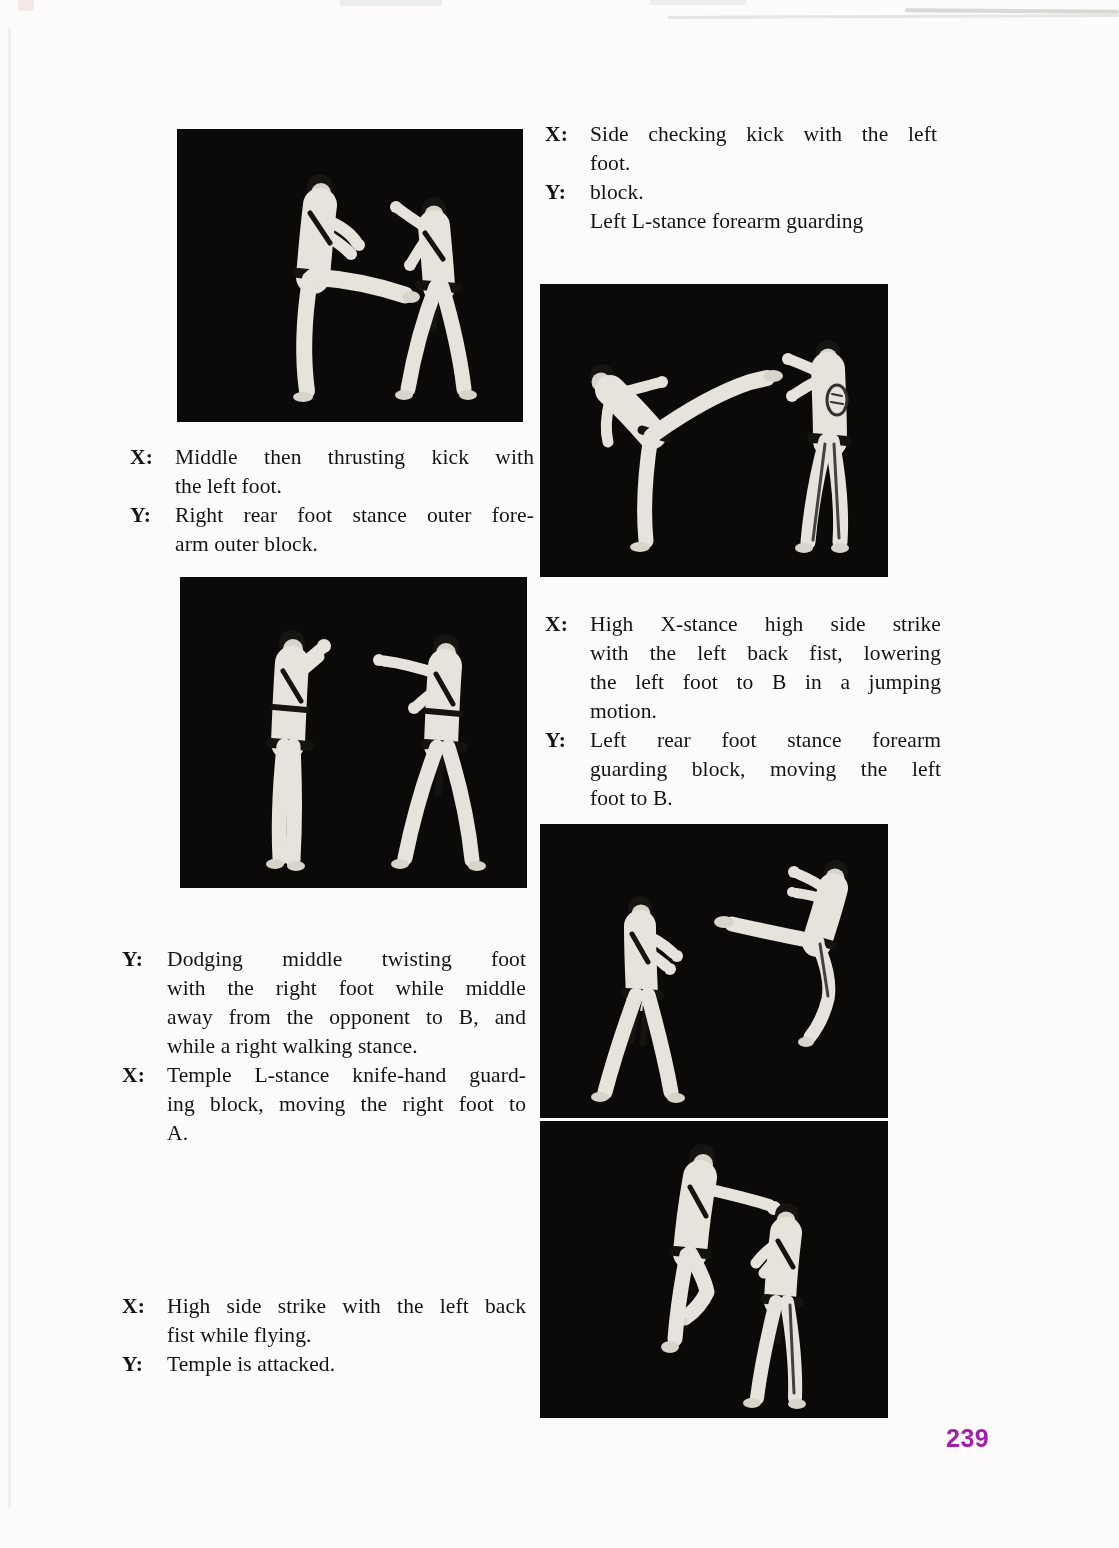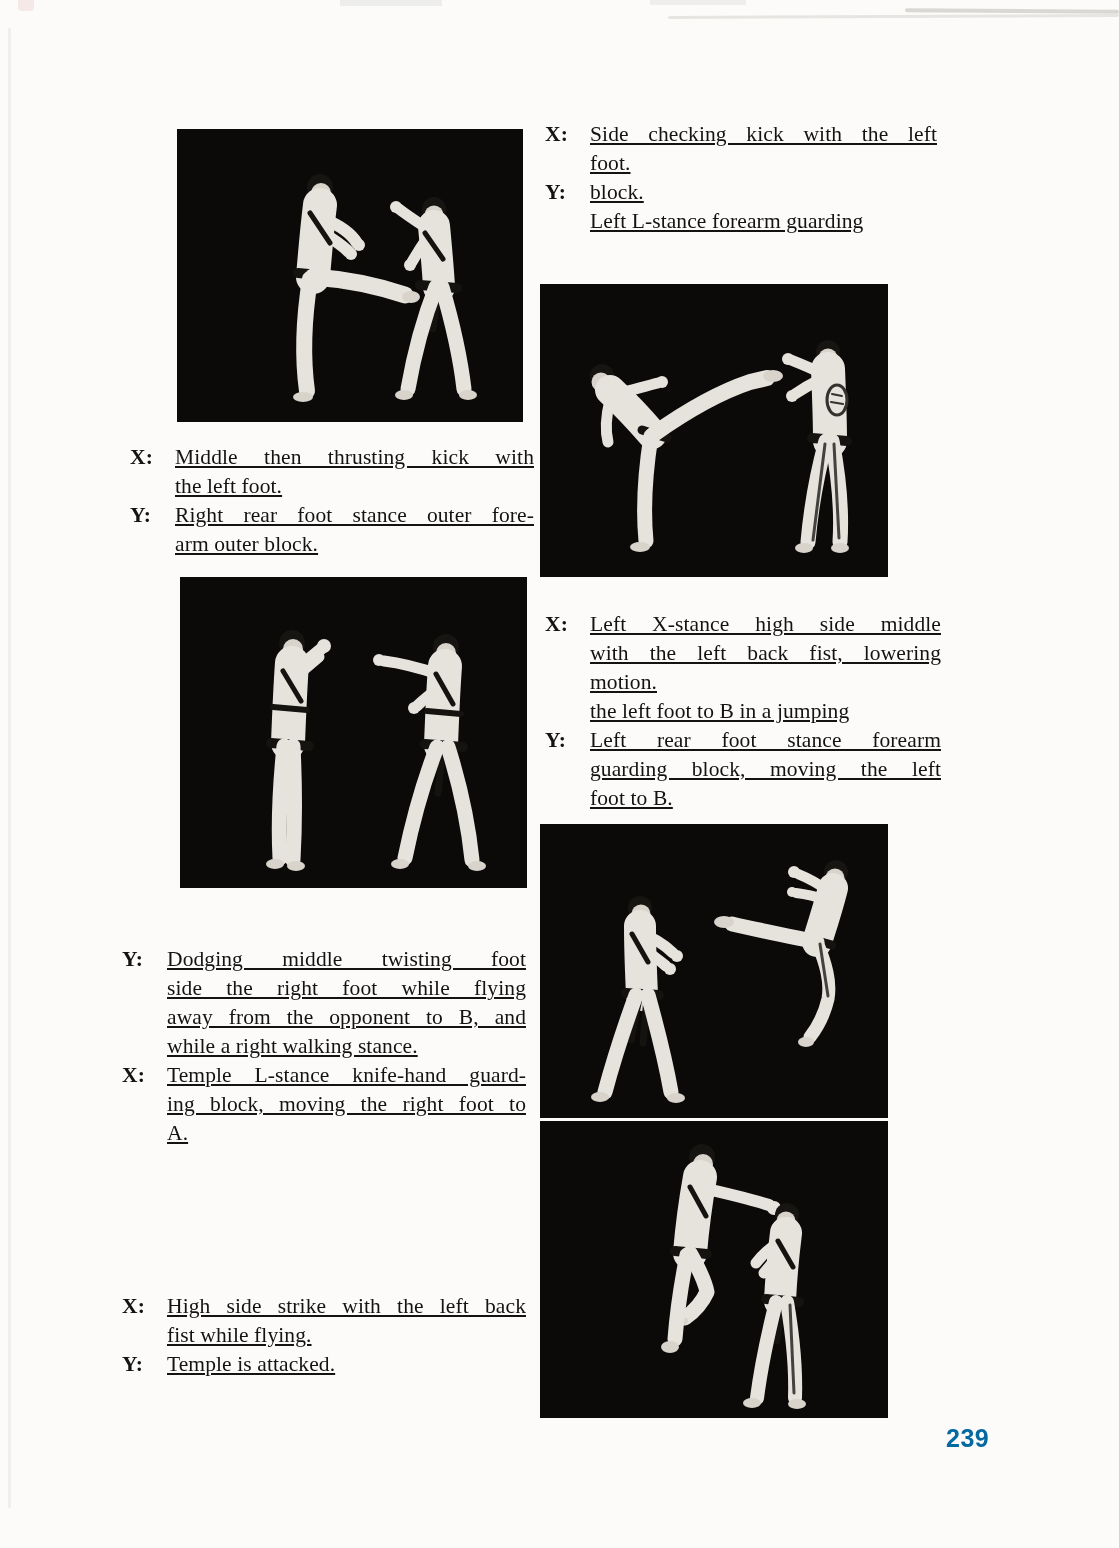--- a/index.html
+++ b/index.html
@@ -28,31 +28,31 @@
   .photo svg{display:block;width:100%;height:100%;}
 
   .caption{
     position:absolute;
     font-size:21.5px;
     line-height:29px;
     letter-spacing:.1px;
   }
   .cap-item{display:grid;grid-template-columns:45px 1fr;}
   .cap-label{font-weight:bold;}
-  .cap-lines .line{text-align:justify;text-align-last:justify;text-decoration:underline;}
+  .cap-lines .line{text-align:justify;text-align-last:justify;}
   .cap-lines .line:last-child{text-align-last:left;}
 
   .page-number{
     position:absolute;
     left:946px;top:1424px;
     font-family:"Liberation Sans", sans-serif;
     font-weight:bold;
     font-size:25px;
     letter-spacing:.5px;
-    color:#0369a1;
+    color:#a21caf;
   }
 </style>
 </head>
 <body>
 
 <div class="page">
 
   <div class="artifact a-streak1"></div>
   <div class="artifact a-streak2"></div>
   <div class="artifact a-bar1"></div>
@@ -204,24 +204,24 @@
         <ellipse cx="220" cy="287" rx="9" ry="5" fill="#d8d4cb" stroke="none"></ellipse>
         <ellipse cx="297" cy="289" rx="9" ry="5" fill="#d8d4cb" stroke="none"></ellipse>
       </g>
     </svg>
   </div>
 
   <div class="caption" style="left:545px;top:610px;width:396px;">
     <div class="cap-item">
       <span class="cap-label">X:</span>
       <span class="cap-lines">
-          <div class="line">Left X-stance high side middle</div>
+          <div class="line">High X-stance high side strike</div>
           <div class="line">with the left back fist, lowering</div>
+          <div class="line">the left foot to B in a jumping</div>
           <div class="line">motion.</div>
-          <div class="line">the left foot to B in a jumping</div>
         </span>
     </div>
     <div class="cap-item">
       <span class="cap-label">Y:</span>
       <span class="cap-lines">
           <div class="line">Left rear foot stance forearm</div>
           <div class="line">guarding block, moving the left</div>
           <div class="line">foot to B.</div>
         </span>
     </div>
@@ -262,21 +262,21 @@
         <path d="M280,120 L288,172" stroke="#44423e" stroke-width="3"></path>
       </g>
     </svg>
   </div>
 
   <div class="caption" style="left:122px;top:945px;width:404px;">
     <div class="cap-item">
       <span class="cap-label">Y:</span>
       <span class="cap-lines">
           <div class="line">Dodging middle twisting foot</div>
-          <div class="line">side the right foot while flying</div>
+          <div class="line">with the right foot while middle</div>
           <div class="line">away from the opponent to B, and</div>
           <div class="line">while a right walking stance.</div>
         </span>
     </div>
     <div class="cap-item">
       <span class="cap-label">X:</span>
       <span class="cap-lines">
           <div class="line">Temple L-stance knife-hand guard-</div>
           <div class="line">ing block, moving the right foot to</div>
           <div class="line">A.</div>

